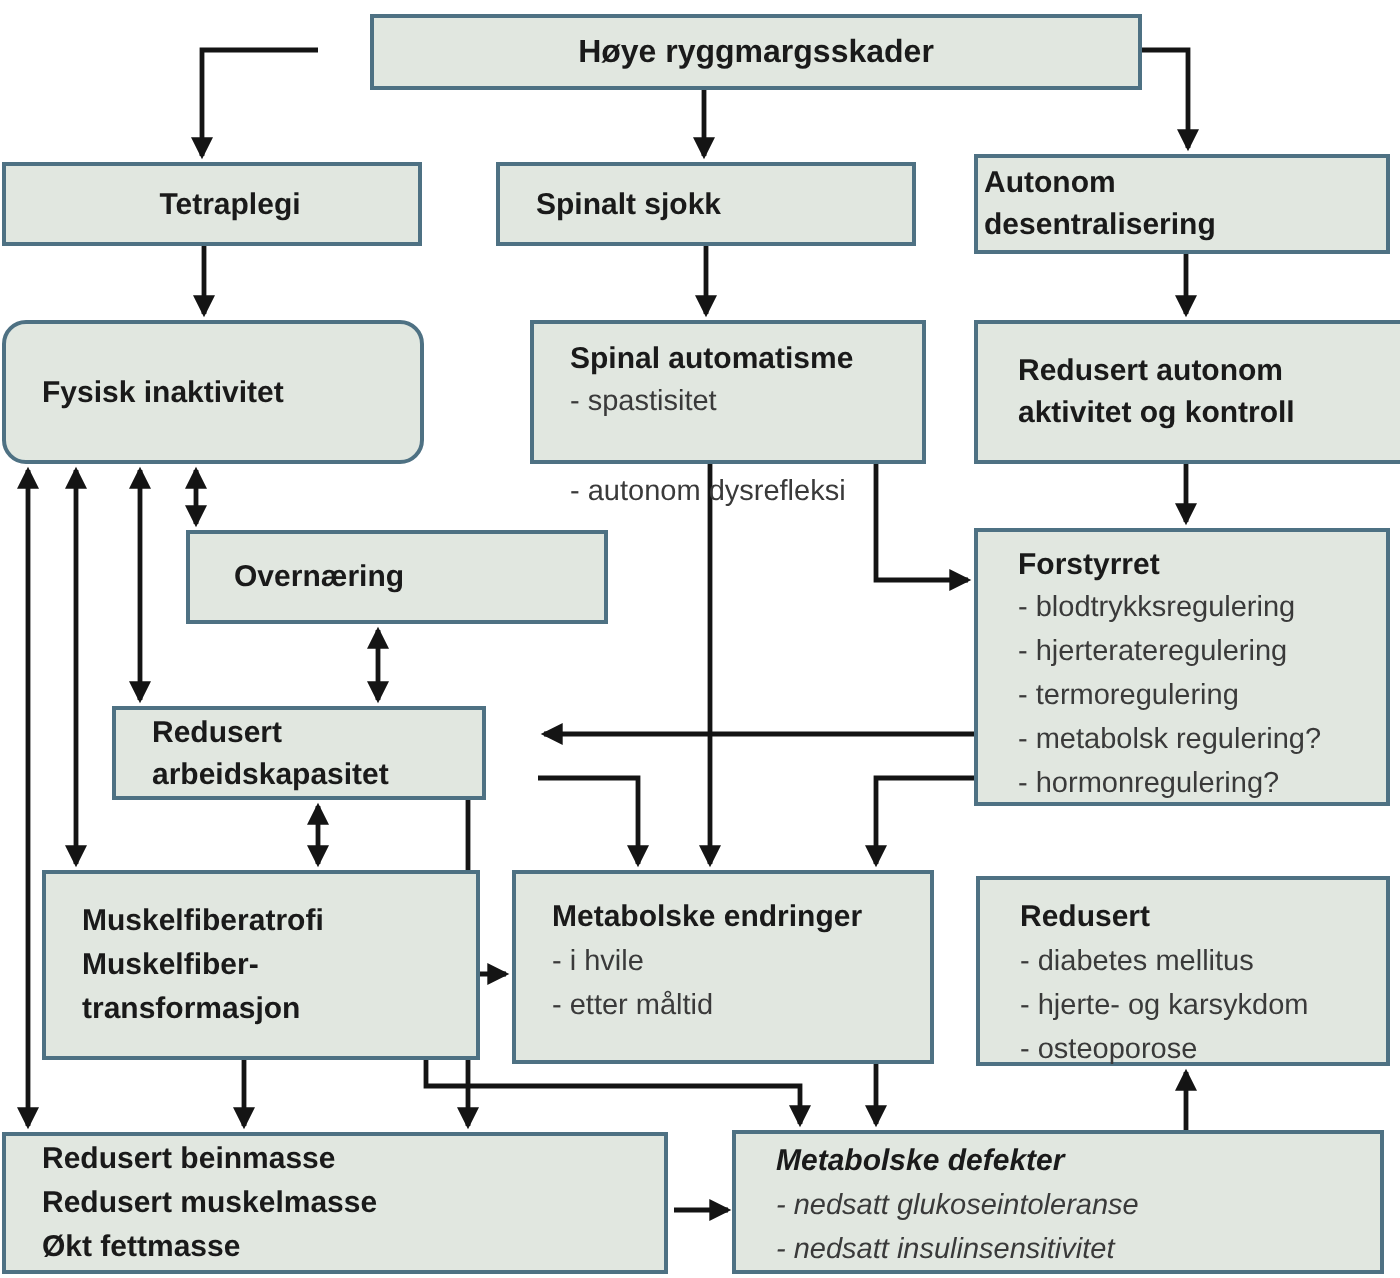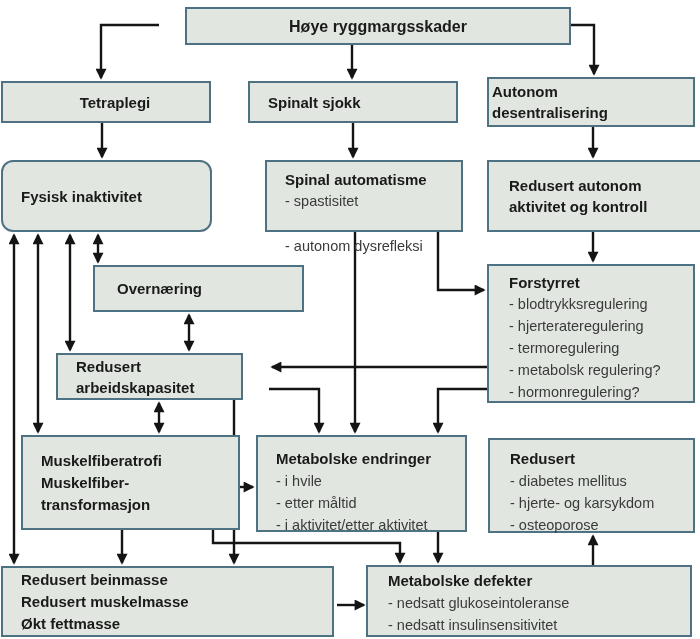--- a/index.html
+++ b/index.html
@@ -120,35 +120,34 @@
   <div class="node v-center" style="left:21px;top:435px;width:219px;height:95px;padding-left:18px;">
     <div class="title" style="line-height:22px;">Muskelfiberatrofi</div>
     <div class="title" style="line-height:22px;">Muskelfiber-</div>
     <div class="title" style="line-height:22px;">transformasjon</div>
   </div>
 
   <div class="node" style="left:256px;top:435px;width:211px;height:97px;padding:11px 0 0 18px;">
     <div class="title" style="line-height:22px;">Metabolske endringer</div>
     <div class="item">- i hvile</div>
     <div class="item">- etter måltid</div>
-    <div class="item">- i aktivitet/etter aktivitet</div>
   </div>
 
   <div class="node" style="left:488px;top:438px;width:207px;height:95px;padding:8px 0 0 20px;">
     <div class="title" style="line-height:22px;">Redusert</div>
     <div class="item">- diabetes mellitus</div>
     <div class="item">- hjerte- og karsykdom</div>
     <div class="item">- osteoporose</div>
   </div>
 
   <div class="node v-center" style="left:1px;top:566px;width:333px;height:71px;padding-left:18px;">
     <div class="title" style="line-height:22px;">Redusert beinmasse</div>
     <div class="title" style="line-height:22px;">Redusert muskelmasse</div>
     <div class="title" style="line-height:22px;">Økt fettmasse</div>
   </div>
 
-  <div class="node" style="left:366px;top:565px;width:326px;height:72px;padding:3px 0 0 20px;">
+  <div class="node" style="left:366px;top:565px;width:326px;height:72px;padding:3px 0 0 20px;font-style:italic;">
     <div class="title" style="line-height:22px;">Metabolske defekter</div>
     <div class="item">- nedsatt glukoseintoleranse</div>
     <div class="item">- nedsatt insulinsensitivitet</div>
   </div>
 
 </div>
 
 </body></html>

